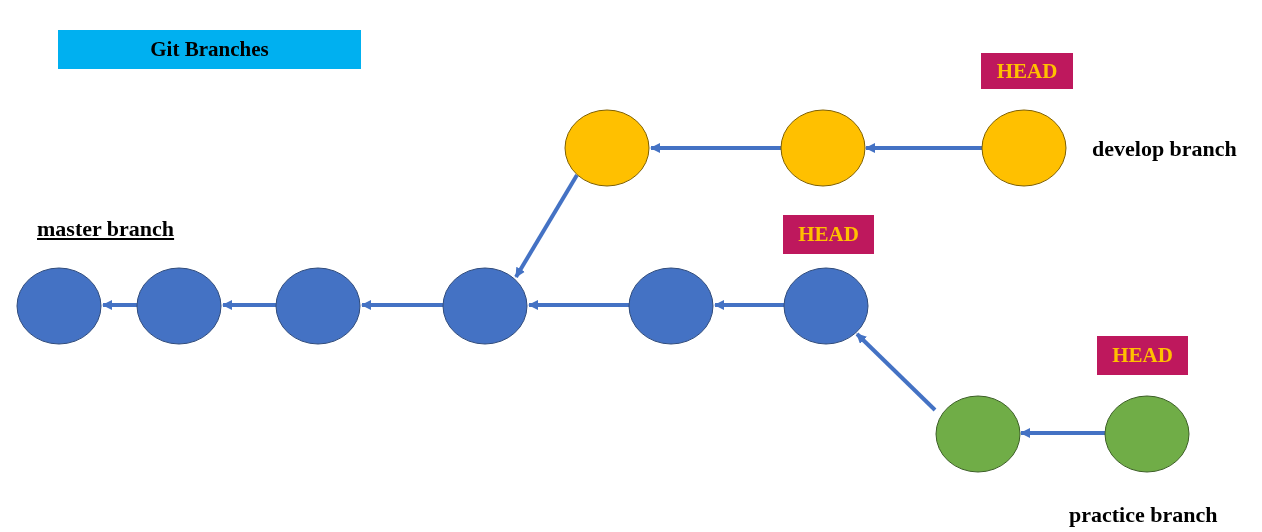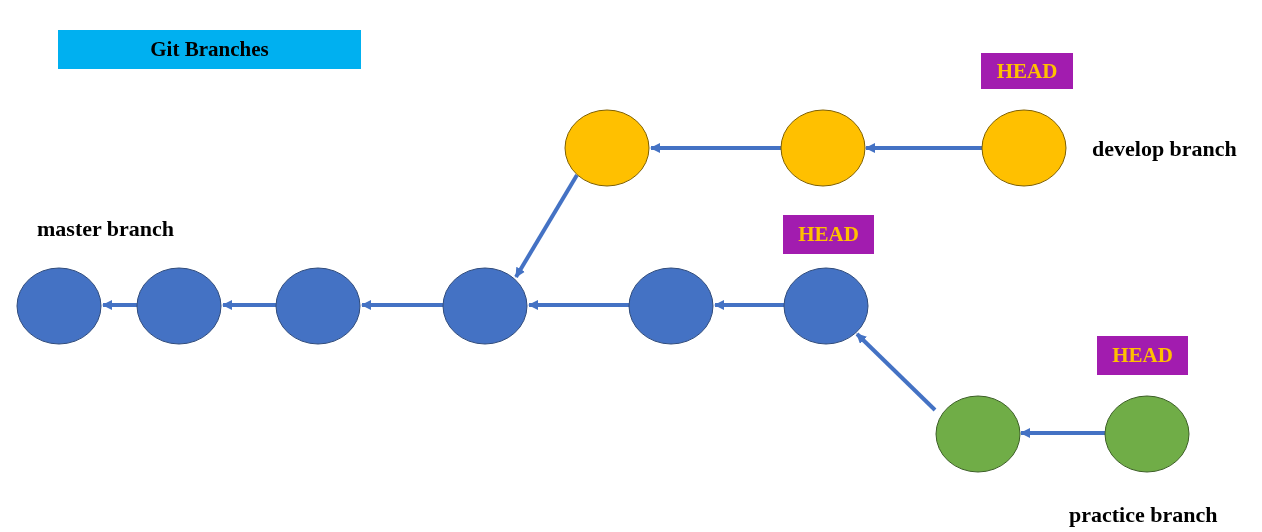--- a/index.html
+++ b/index.html
@@ -1,19 +1,19 @@
 <!DOCTYPE html>
 <html><head>
 <meta charset="utf-8">
 <style>
   html, body { margin: 0; padding: 0; background: #ffffff; }
   body { width: 1262px; height: 532px; position: relative; overflow: hidden; font-family: "Liberation Serif", serif; }
   #diagram { position: absolute; left: 0; top: 0; }
   .title-box { position: absolute; left: 58px; top: 30px; width: 303px; height: 39px; background: #00b0f0; color: #000000; font-weight: bold; font-size: 21px; display: flex; align-items: center; justify-content: center; }
-  .head-tag { position: absolute; background: #a21caf; color: #ffc000; font-weight: bold; font-size: 21px; display: flex; align-items: center; justify-content: center; }
+  .head-tag { position: absolute; background: #be185d; color: #ffc000; font-weight: bold; font-size: 21px; display: flex; align-items: center; justify-content: center; }
   .branch-label { position: absolute; color: #000000; font-weight: bold; font-size: 22px; white-space: nowrap; }
 </style>
 </head>
 <body>
 
 <svg id="diagram" width="1262" height="532" viewBox="0 0 1262 532" xmlns="http://www.w3.org/2000/svg">
   <defs>
     <marker id="arrowhead" markerWidth="10" markerHeight="10" refX="9" refY="5" orient="auto" markerUnits="userSpaceOnUse">
       <path d="M0,0 L10,5 L0,10 Z" fill="#4472c4"></path>
     </marker>
@@ -48,14 +48,14 @@
   </g>
 </svg>
 
 <div class="title-box">Git Branches</div>
 
 <div class="head-tag" style="left:981px; top:53px; width:92px; height:36px;">HEAD</div>
 <div class="head-tag" style="left:783px; top:215px; width:91px; height:39px;">HEAD</div>
 <div class="head-tag" style="left:1097px; top:336px; width:91px; height:39px;">HEAD</div>
 
 <div class="branch-label" style="left:1092px; top:136px;">develop branch</div>
-<div class="branch-label" style="left:37px; top:216px;">master branch</div>
+<div class="branch-label" style="left:37px; top:216px;text-decoration:underline;">master branch</div>
 <div class="branch-label" style="left:1069px; top:502px;text-align:center;">practice branch</div>
 
 </body></html>

